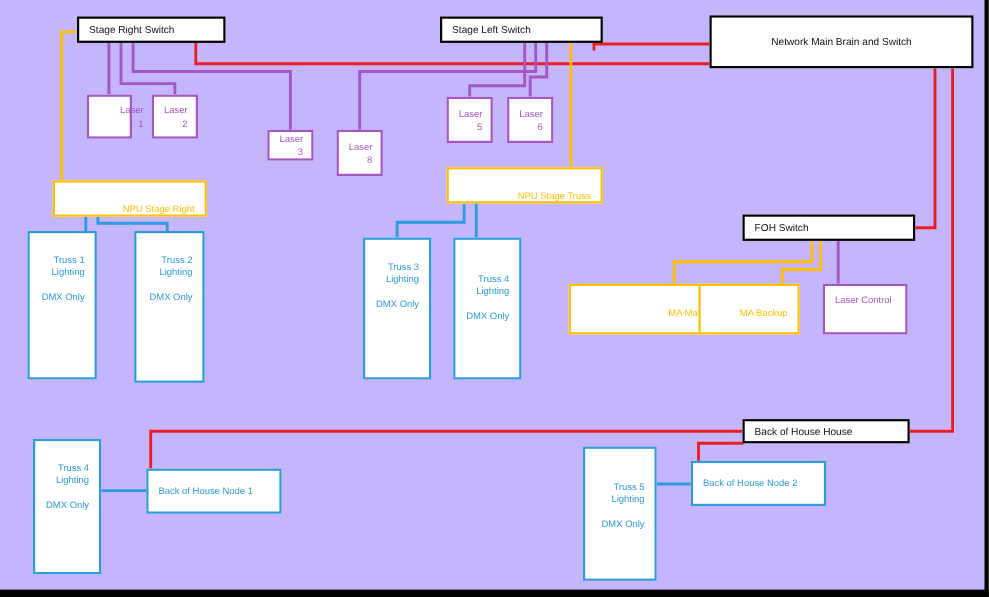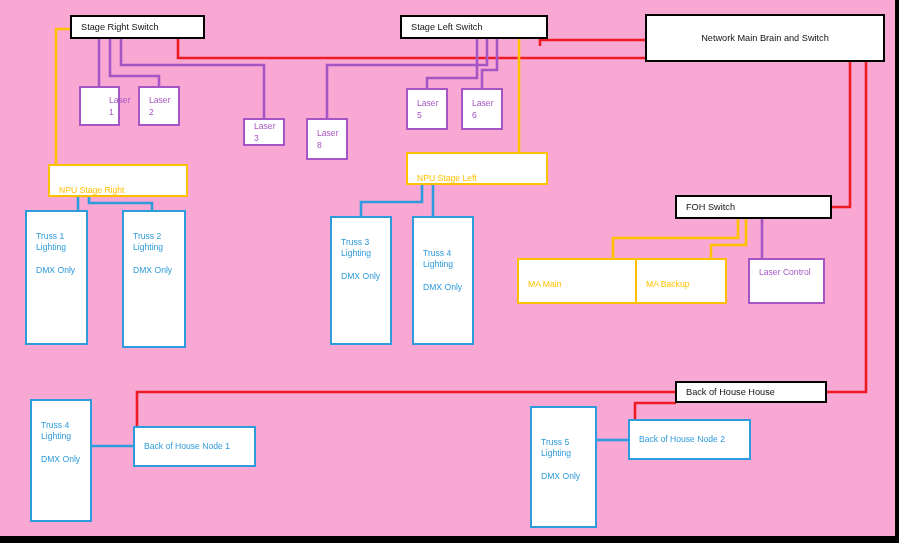--- a/index.html
+++ b/index.html
@@ -7,22 +7,23 @@
   html, body {
     margin: 0;
     padding: 0;
     background: #ffffff;
     font-family: "Liberation Sans", sans-serif;
   }
   #diagram-root {
     position: relative;
     width: 899px;
     height: 543px;
-    background: #f9a8d4;
+    background: #c4b5fd;
     overflow: hidden;
+    text-align: right;
   }
   #wire-layer {
     position: absolute;
     top: 0; left: 0;
     width: 899px;
     height: 543px;
     pointer-events: none;
   }
   .node {
     position: absolute;
@@ -177,21 +178,21 @@
     <span>Laser 5</span>
   </div>
   <div class="node node-laser" style="left:461px; top:88px;  width:42px; height:42px;">
     <span>Laser 6</span>
   </div>
 
   <div class="node node-npu" style="left:48px;  top:164px; width:140px; height:33px;">
     <span>NPU Stage Right</span>
   </div>
   <div class="node node-npu" style="left:406px; top:152px; width:142px; height:33px;">
-    <span>NPU Stage Left</span>
+    <span>NPU Stage Truss</span>
   </div>
 
   <div class="node node-truss" style="left:25px;  top:210px; width:63px; height:135px;">
     <span>Truss 1
 Lighting
 
 DMX Only</span>
   </div>
   <div class="node node-truss" style="left:122px; top:210px; width:64px; height:138px;">
     <span>Truss 2

